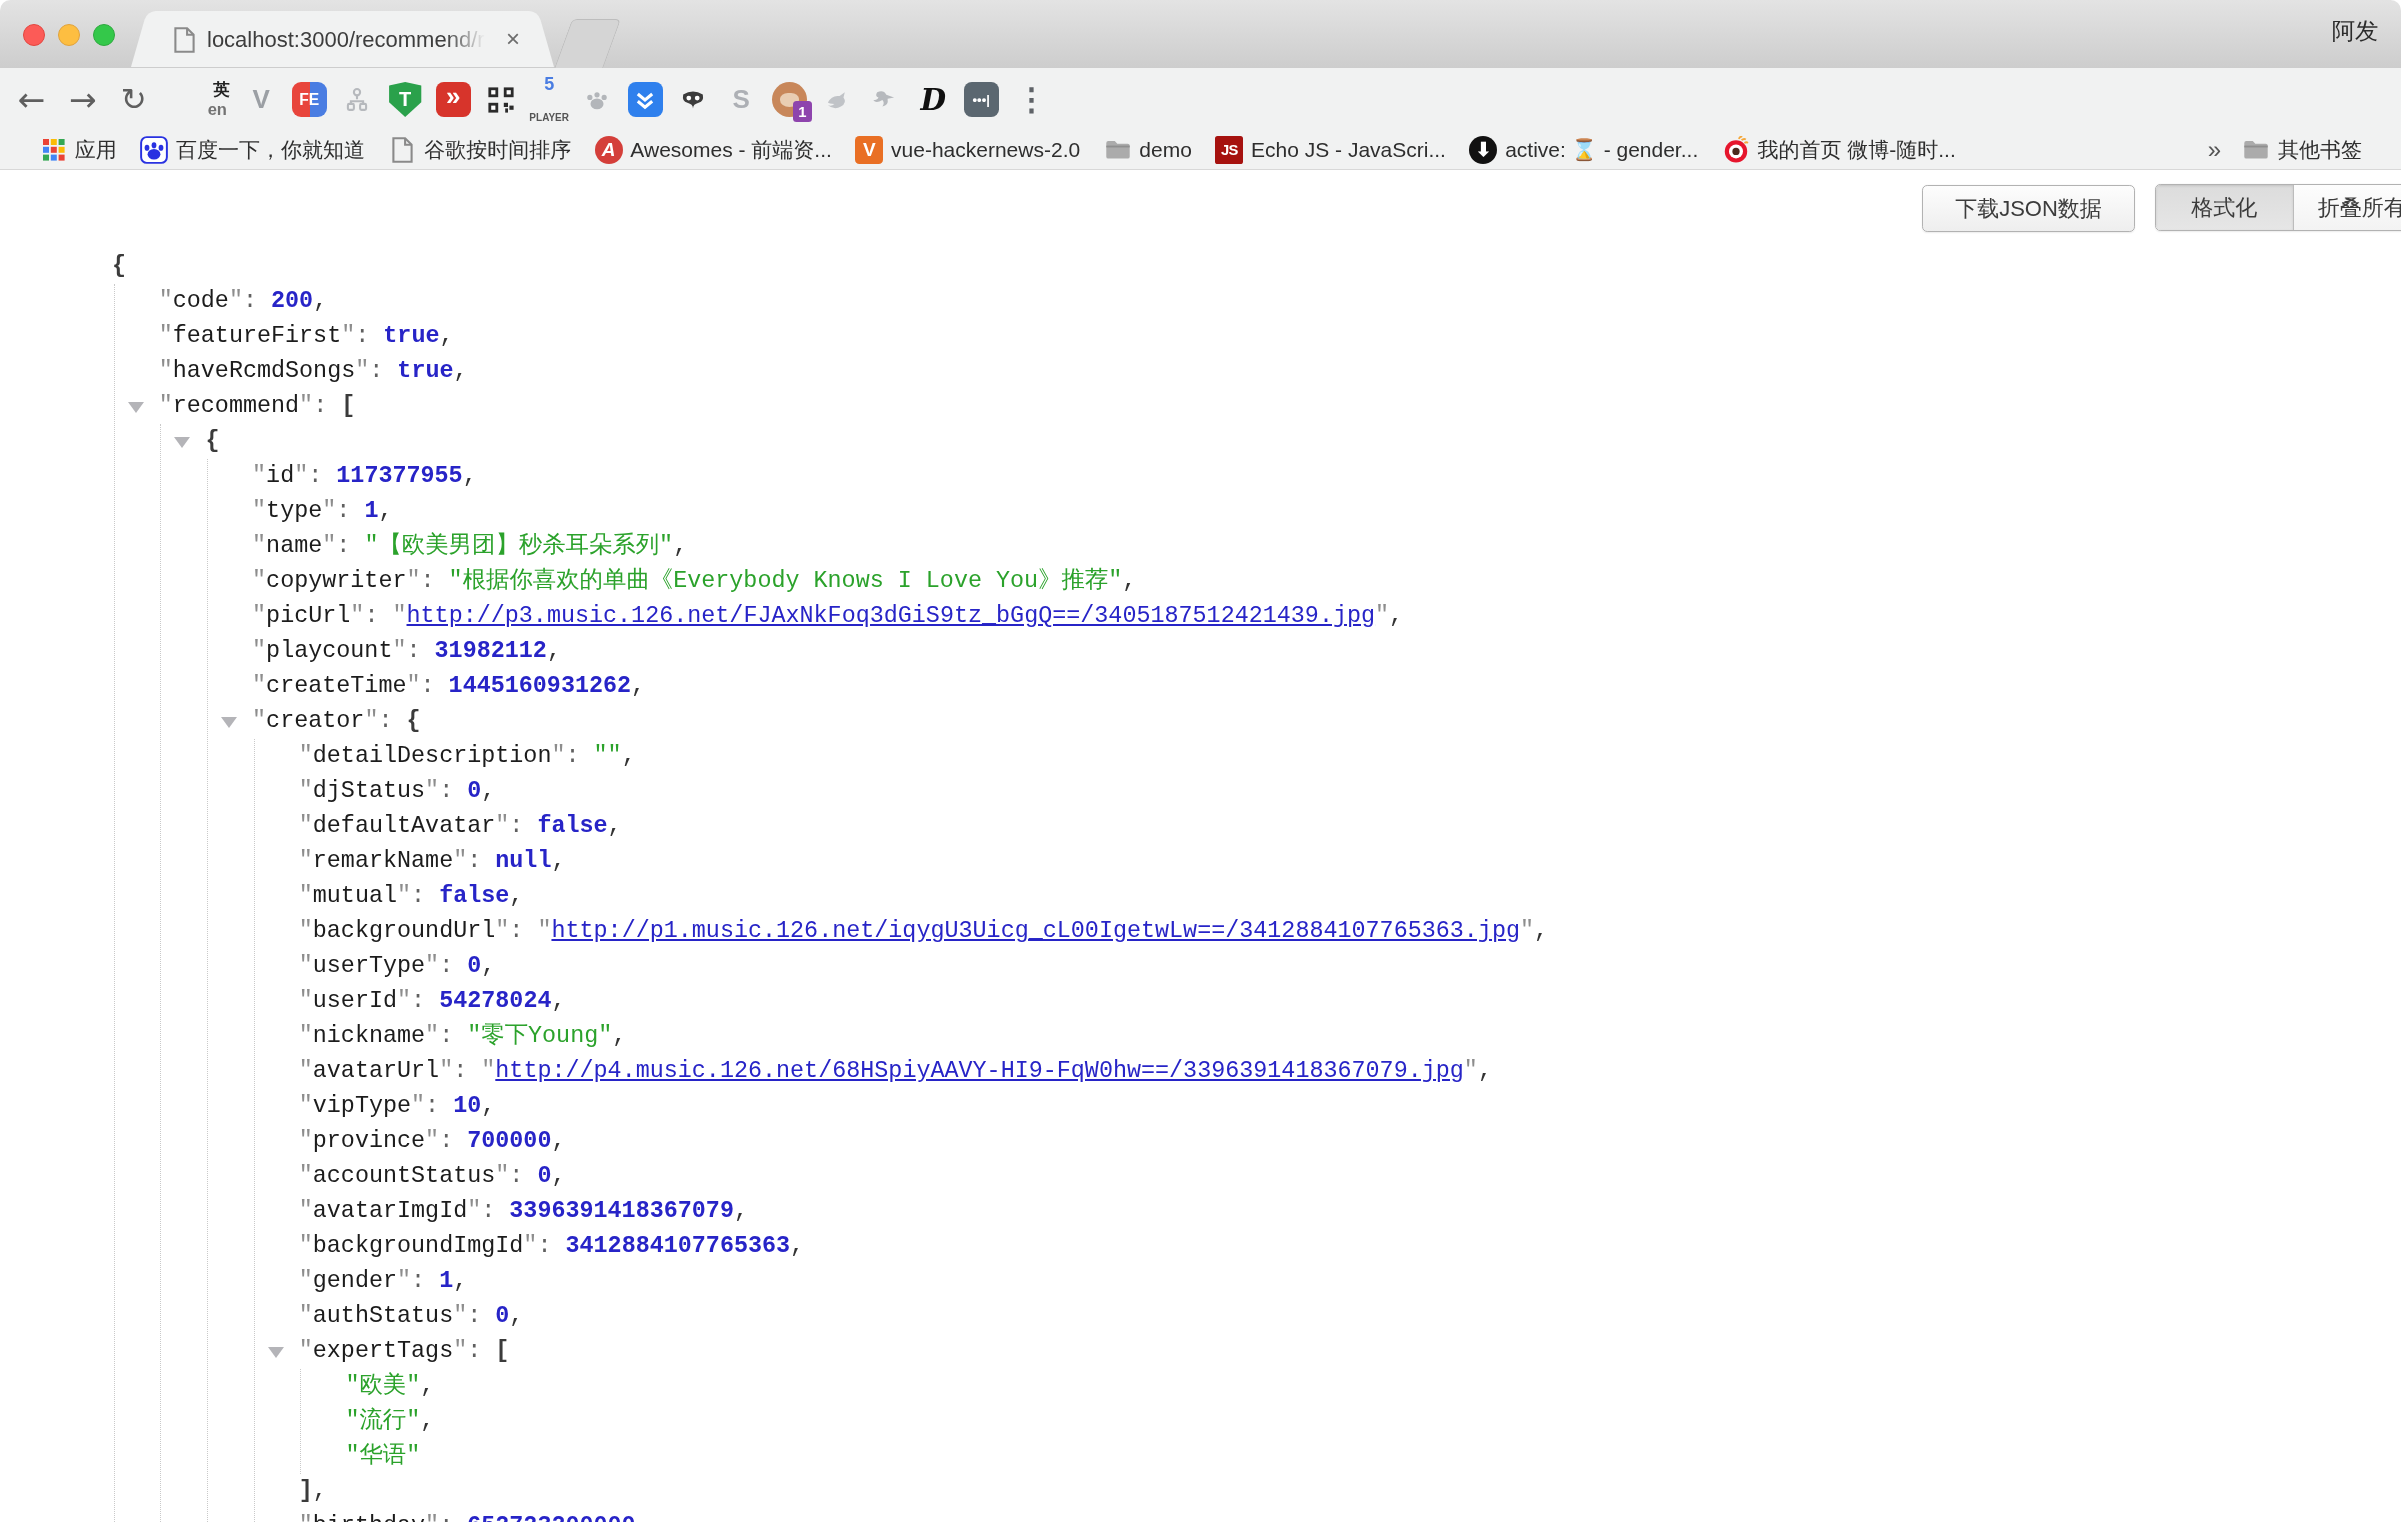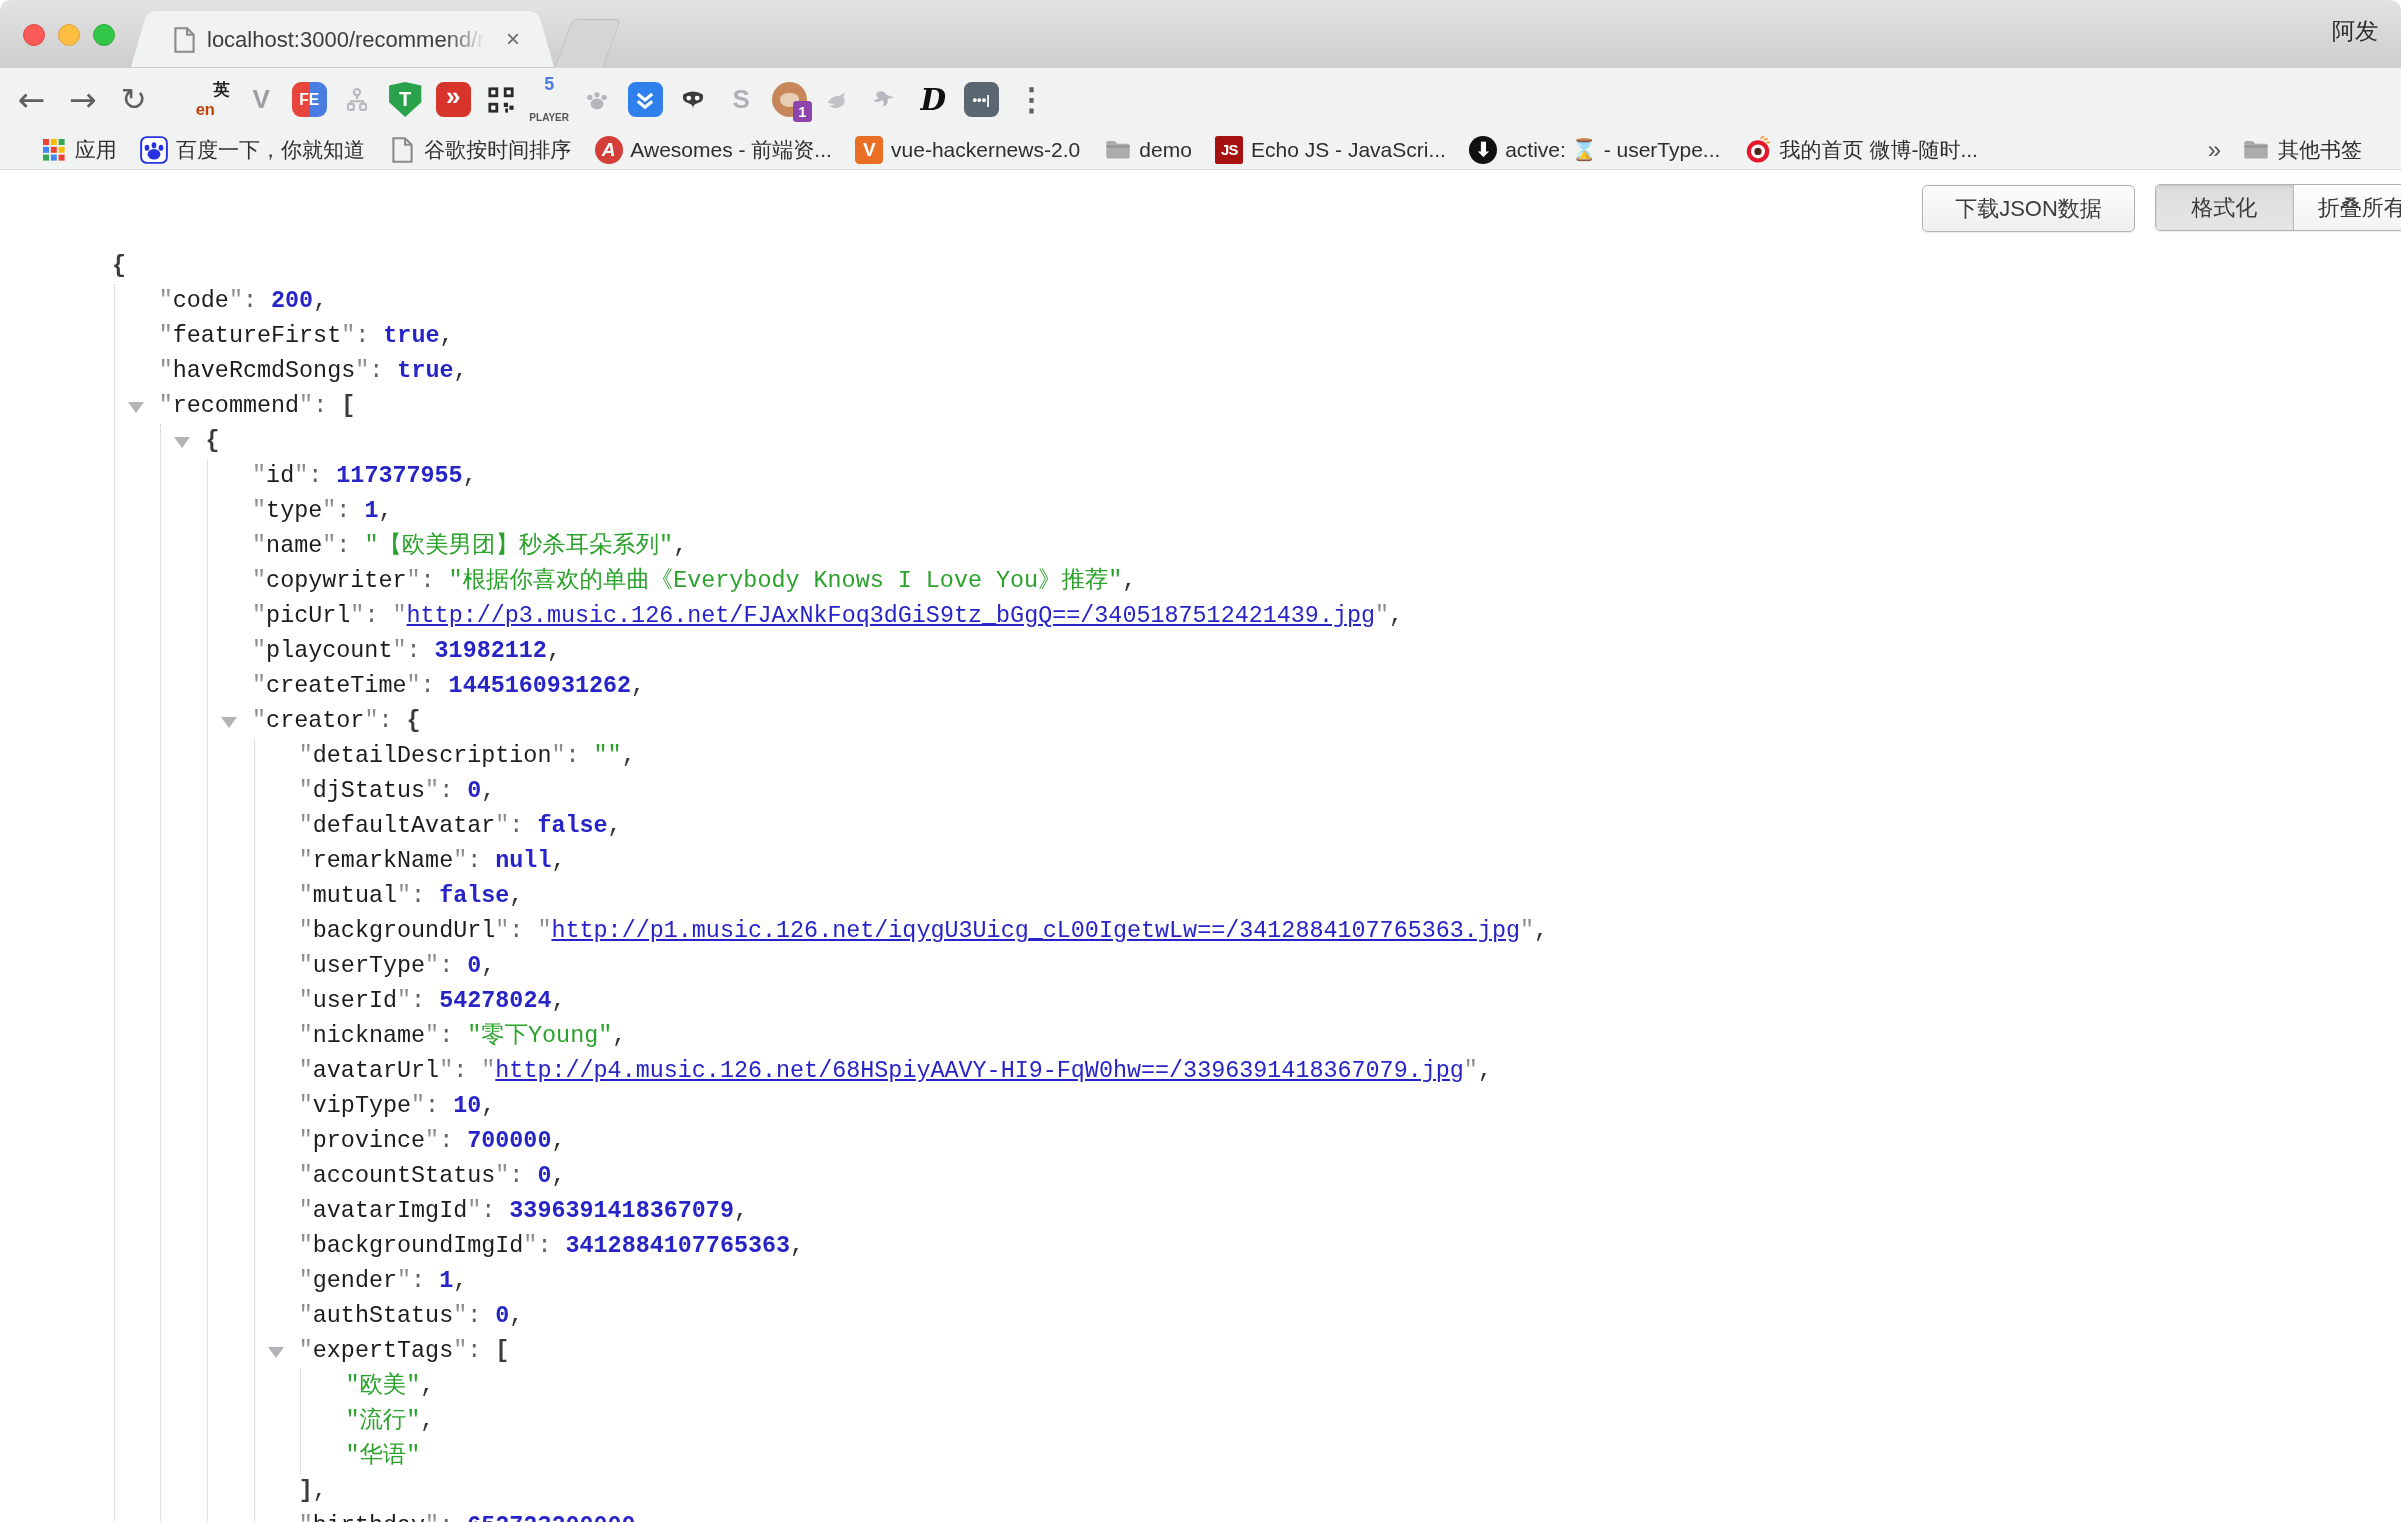--- a/index.html
+++ b/index.html
@@ -34,21 +34,21 @@
   .urlbar{height:45px;width:1327px;background:#fff;border:1.7px solid #c6c6c6;border-radius:5.2px;
     display:flex;align-items:center;padding:0 14px;box-sizing:border-box;}
   .urltext{flex:1;font-size:23.4px;white-space:nowrap;overflow:hidden;margin-left:10.4px;}
   .urlhost{color:#1b1b1b;}
   .urlrest{color:#8a8a8a;}
   .star{font-size:31px;color:#8b8b8b;line-height:1;font-family:"DejaVu Sans",sans-serif;}
   .extrow{display:flex;align-items:center;margin-left:12px;}
   .ext{position:relative;width:35px;height:35px;margin-left:13px;display:flex;align-items:center;
     justify-content:center;border-radius:7px;flex:none;font-weight:bold;box-sizing:border-box;}
   .x-translate .tA{position:absolute;right:0.9px;top:-3.5px;font-size:16.5px;color:#222;font-style:normal;}
-  .x-translate .tB{position:absolute;left:0px;bottom:-1.7px;font-size:16.5px;color:#c2410c;font-style:normal;text-align:center;}
+  .x-translate .tB{position:absolute;left:12px;bottom:-1.7px;font-size:16.5px;color:#737373;font-style:normal;text-align:center;}
   .x-vue-devtools{color:#9b9fa4;font-size:26px;}
   .x-fe-helper{background:linear-gradient(90deg,#e8453c 52%,#4a7de2 52%);color:#fff;font-size:15.6px;border-radius:9px;}
   .x-shield-t{background:#2aa14b;color:#fff;font-size:20px;
     clip-path:polygon(50% 0,96% 10%,96% 58%,50% 100%,4% 58%,4% 10%);}
   .x-fast-forward{background:#d7342b;color:#fff;font-size:26px;border-radius:7.8px;padding-bottom:5.2px;}
   .x-html5-player{flex-direction:column;}
   .x-html5-player .p5{font-size:18px;color:#4a7de2;font-style:normal;line-height:17.4px;}
   .x-html5-player .pL{font-size:10px;color:#555;font-style:normal;line-height:9.6px;letter-spacing:0;margin-top:20px;}
   .x-letter-s{color:#adb0b5;font-size:26px;}
   .x-tampermonkey{background:#c8875a;border-radius:50%;}
@@ -260,21 +260,21 @@
             </svg>
           </span>
           <span>demo</span>
         </span>
         <span class="bm">
           <span class="bicon i-js-badge">JS</span>
           <span>Echo JS - JavaScri...</span>
         </span>
         <span class="bm">
           <span class="bicon i-download-circle">⬇</span>
-          <span>active: ⌛ - userType...</span>
+          <span>active: ⌛ - gender...</span>
         </span>
         <span class="bm">
           <span class="bicon i-weibo-eye">
             <svg width="28" height="28" viewBox="0 0 20 20">
               <circle cx="10" cy="11" r="8" fill="#e6162d"></circle>
               <circle cx="10" cy="11" r="5" fill="#fff"></circle>
               <circle cx="10" cy="11" r="2.6" fill="#4d2a1e"></circle>
               <path d="M12 2 q1-2 2.5-1.5 M14 3 q1.5-1.5 3-.5 M16 5 q1.5-1 2.5 0" stroke="#f4a83c" stroke-width="1.3" fill="none"></path>
             </svg>
           </span>

